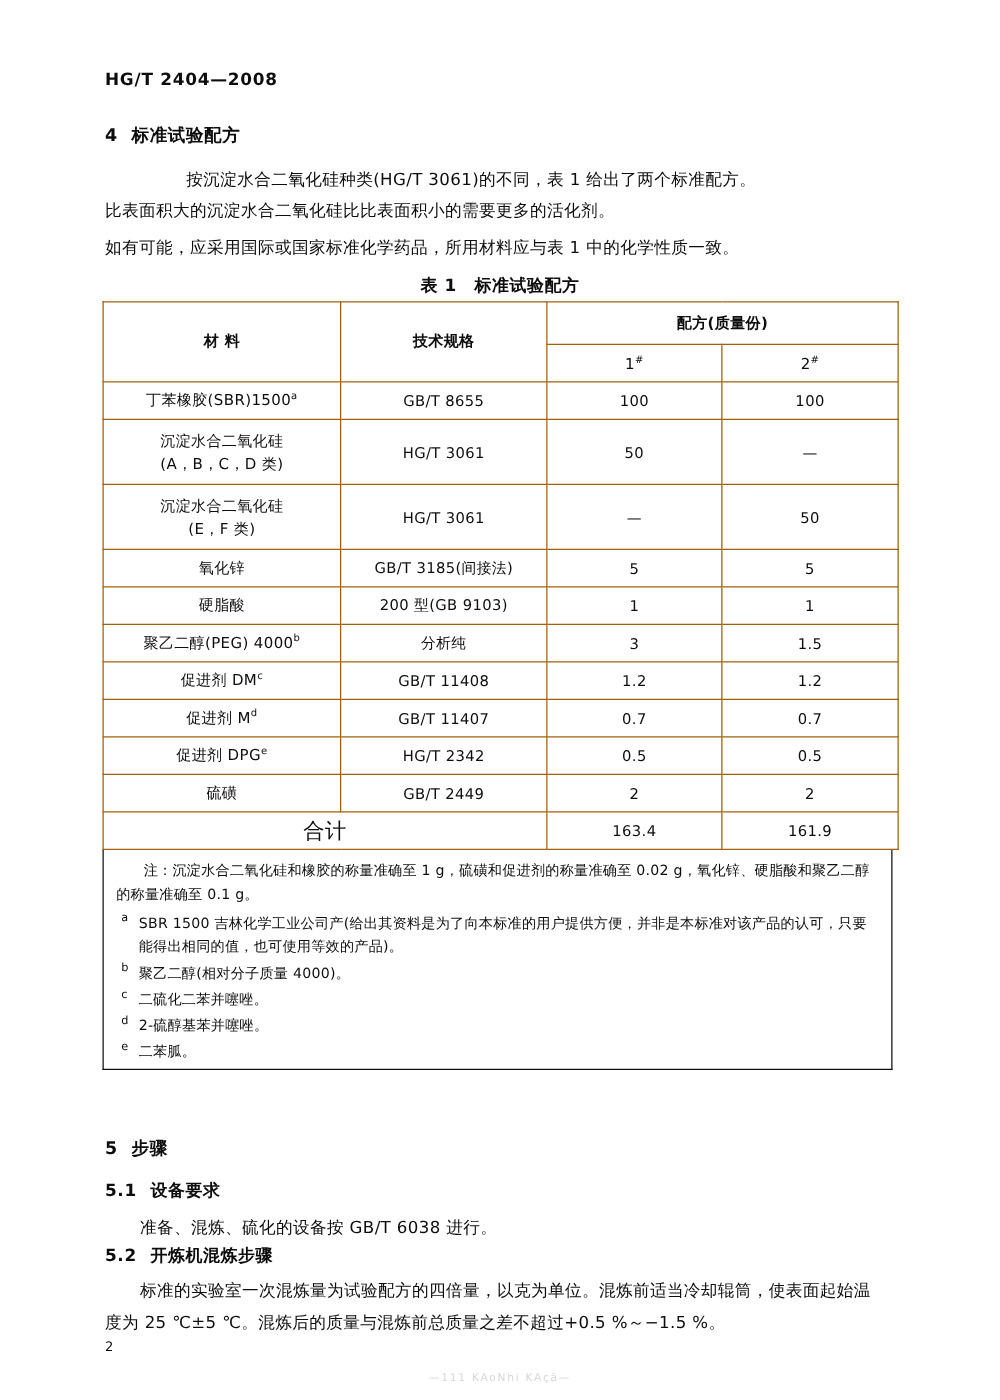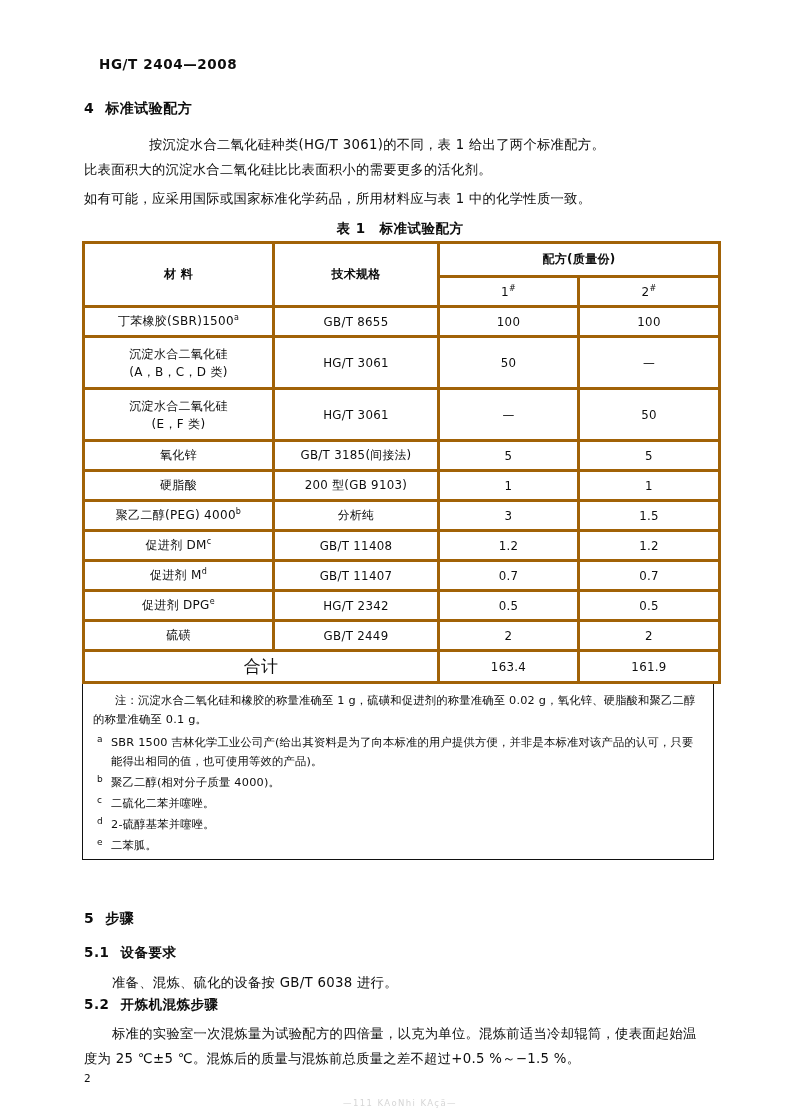--- a/index.html
+++ b/index.html
@@ -19,21 +19,20 @@
     width: 800px; height: 1120px;
   }
 
   
   .run-head {
     position: absolute;
     left: 84px; top: 56px;
     font-size: 13.5px;
     font-weight: bold;
     letter-spacing: 0.6px;
-    margin-left: 15px;
   }
 
   
   .clause {
     position: absolute;
     font-size: 14px;
     font-weight: bold;
     letter-spacing: 0.5px;
     white-space: nowrap;
   }
@@ -70,21 +69,21 @@
     border-collapse: collapse;
     table-layout: fixed;
     font-size: 11.6px;
   }
   table.std col.c1 { width: 190px; }
   table.std col.c2 { width: 165px; }
   table.std col.c3 { width: 140px; }
   table.std col.c4 { width: 141px; }
 
   table.std th, table.std td {
-    border: 3px solid #a16207;
+    border: 1px solid #a16207;
     text-align: center;
     vertical-align: middle;
     padding: 3px 2px;
     font-weight: normal;
     letter-spacing: 0.3px;
   }
   table.std thead th {
     font-weight: bold;
     font-size: 12px;
   }

